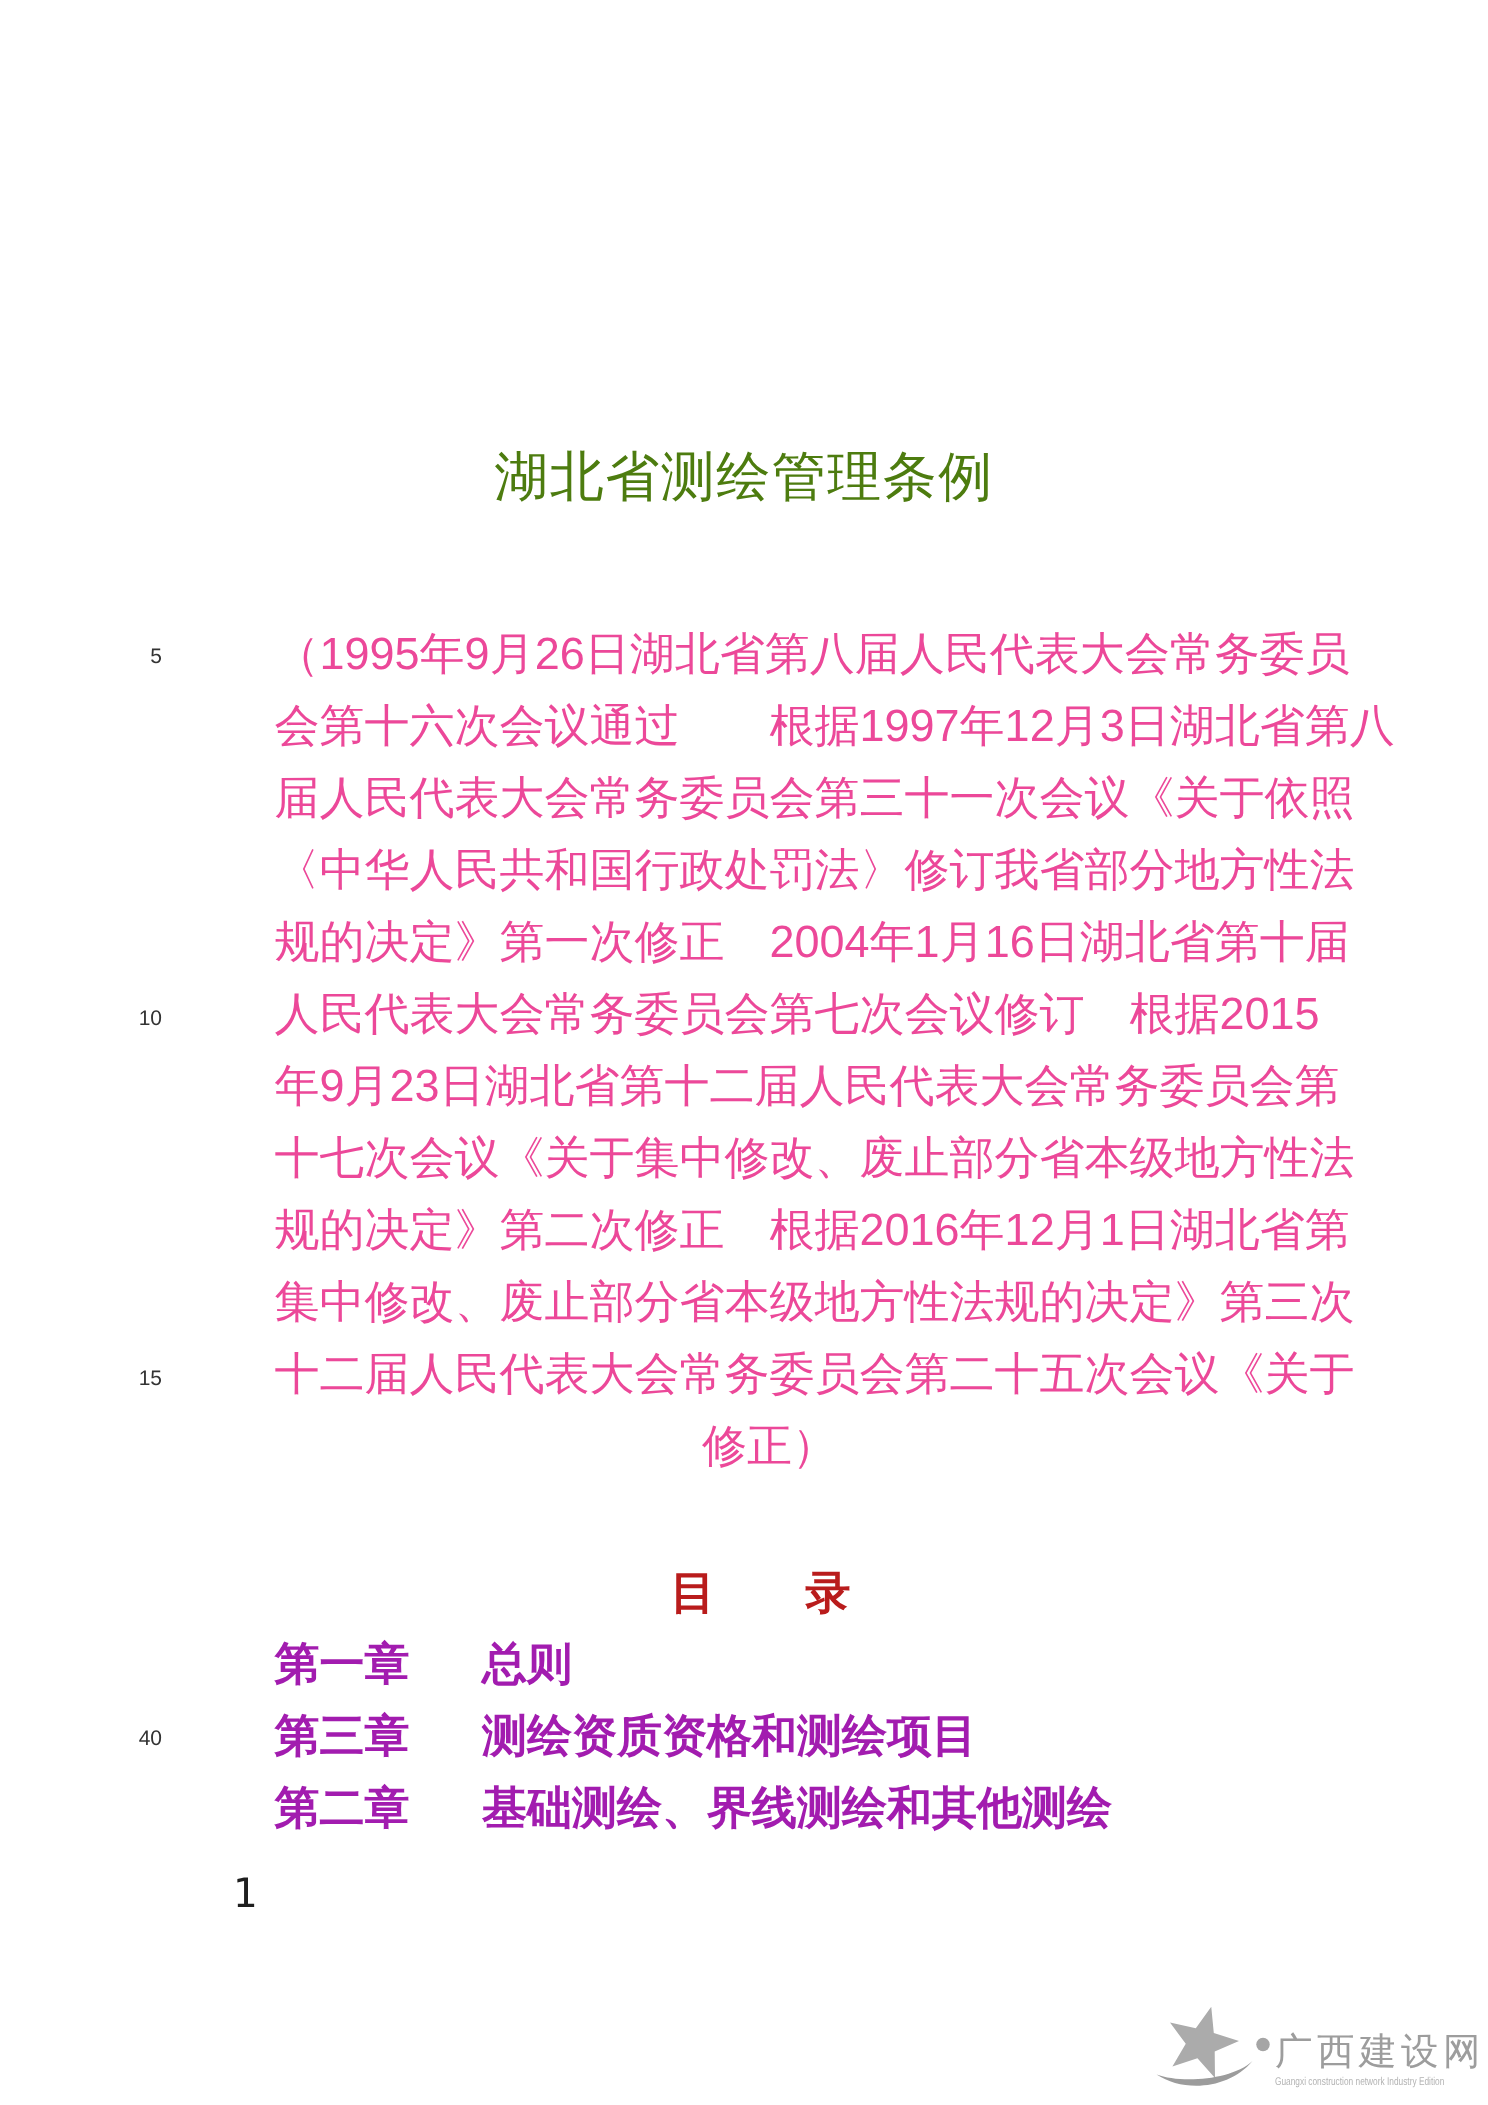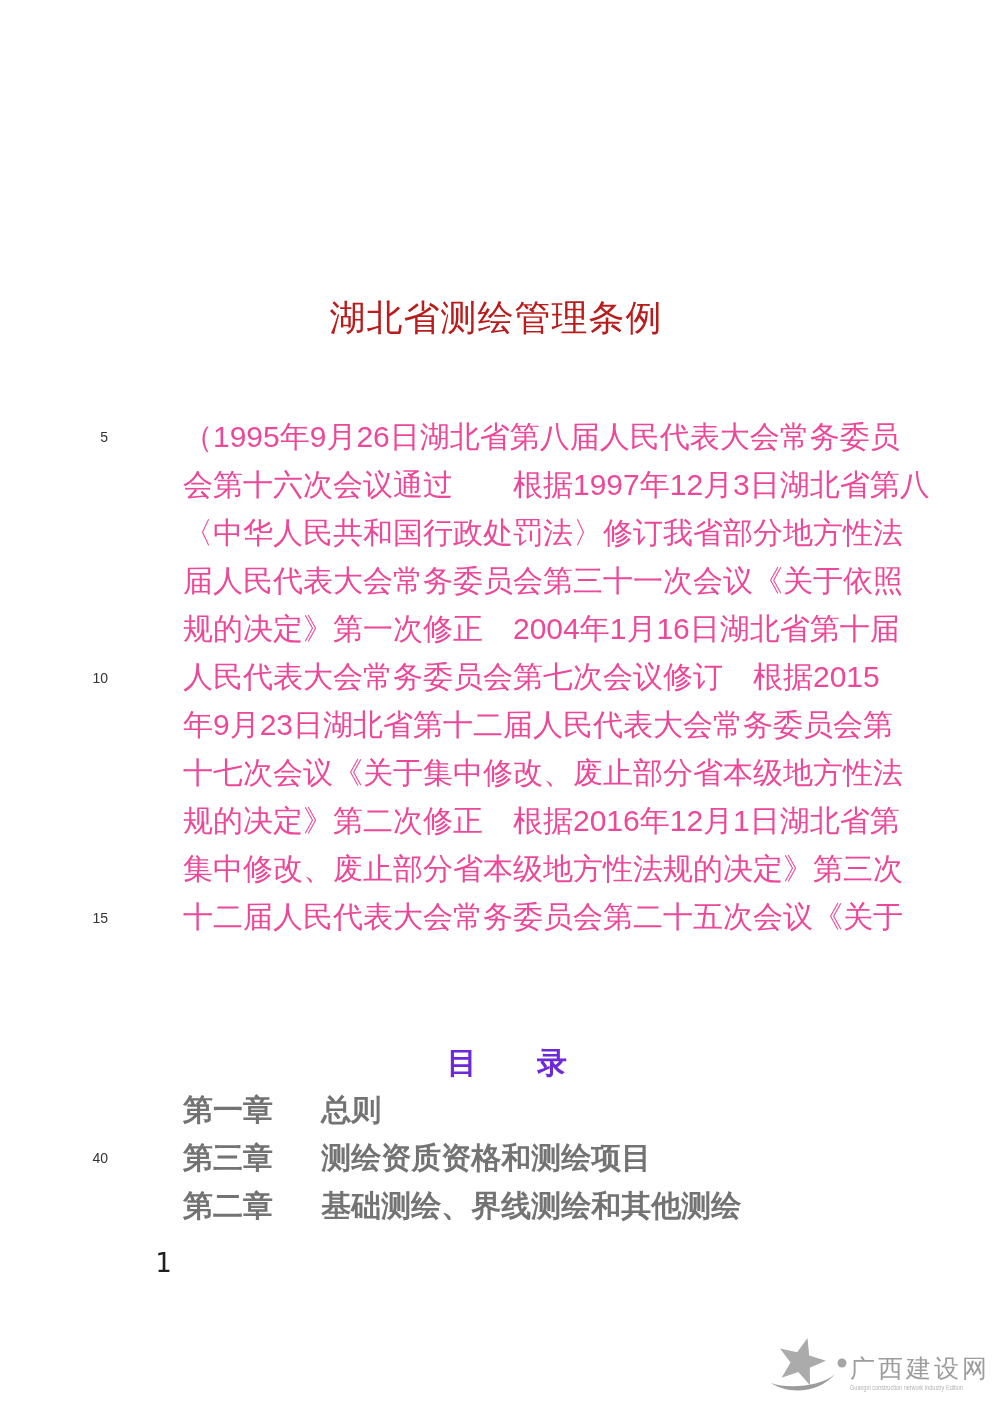--- a/index.html
+++ b/index.html
@@ -10,21 +10,21 @@
     overflow:hidden;
     font-family:"Liberation Sans","DejaVu Sans",sans-serif;
     color:#1f1f1f;
   }
   .doc-title{
     position:absolute;
     left:0;top:294px;width:992px;
     text-align:center;
     font-size:36px;
     letter-spacing:1px;
-    color:#b91c1c;
+    color:#4d7c0f;
     white-space:nowrap;
   }
   .gutter-num{
     position:absolute;
     left:84px;width:24px;
     text-align:right;
     font-size:14px;
     color:#333333;
     line-height:20px;
   }
@@ -40,28 +40,28 @@
     line-height:48px;
     color:#ec4899;
   }
   .para .pline{white-space:nowrap;height:48px;}
   .para .pline.centered{text-align:center;white-space:nowrap;}
   .toc-heading{
     position:absolute;
     left:183px;top:1039px;width:648px;
     text-align:center;
     font-size:30px;line-height:48px;
-    font-weight:700;color:#6d28d9;
+    font-weight:700;color:#b91c1c;
     white-space:nowrap;
   }
   .toc-list{
     position:absolute;
     left:183px;top:1086px;width:700px;
     font-size:30px;line-height:48px;
-    font-weight:700;color:#737373;
+    font-weight:700;color:#a21caf;
   }
   .toc-item{height:48px;white-space:nowrap;}
   .toc-item .chap{display:inline-block;min-width:96px;}
   .toc-item .ctitle{display:inline-block;margin-left:34px;}
   .page-number{
     position:absolute;
     left:155px;top:1244px;
     font-size:27px;line-height:38px;
     font-family:"DejaVu Sans Mono","Liberation Mono",monospace;
     color:#1f1f1f;
@@ -96,29 +96,30 @@
   <div class="doc-title">湖北省测绘管理条例</div>
 
   <div class="gutter-num ln5">5</div>
   <div class="gutter-num ln10">10</div>
   <div class="gutter-num ln15">15</div>
   <div class="gutter-num ln20">40</div>
 
   <div class="para">
     <div class="pline">（1995年9月26日湖北省第八届人民代表大会常务委员</div>
     <div class="pline">会第十六次会议通过　　根据1997年12月3日湖北省第八</div>
+    <div class="pline">届人民代表大会常务委员会第三十一次会议《关于依照</div>
     <div class="pline">〈中华人民共和国行政处罚法〉修订我省部分地方性法</div>
-    <div class="pline">届人民代表大会常务委员会第三十一次会议《关于依照</div>
     <div class="pline">规的决定》第一次修正　2004年1月16日湖北省第十届</div>
     <div class="pline">人民代表大会常务委员会第七次会议修订　根据2015</div>
     <div class="pline">年9月23日湖北省第十二届人民代表大会常务委员会第</div>
     <div class="pline">十七次会议《关于集中修改、废止部分省本级地方性法</div>
     <div class="pline">规的决定》第二次修正　根据2016年12月1日湖北省第</div>
     <div class="pline">集中修改、废止部分省本级地方性法规的决定》第三次</div>
     <div class="pline">十二届人民代表大会常务委员会第二十五次会议《关于</div>
+    <div class="pline centered">修正）</div>
   </div>
 
   <div class="toc-heading">目　　录</div>
 
   <div class="toc-list">
     <div class="toc-item">
       <span class="chap">第一章</span>
       <span class="ctitle">总则</span>
     </div>
     <div class="toc-item">

